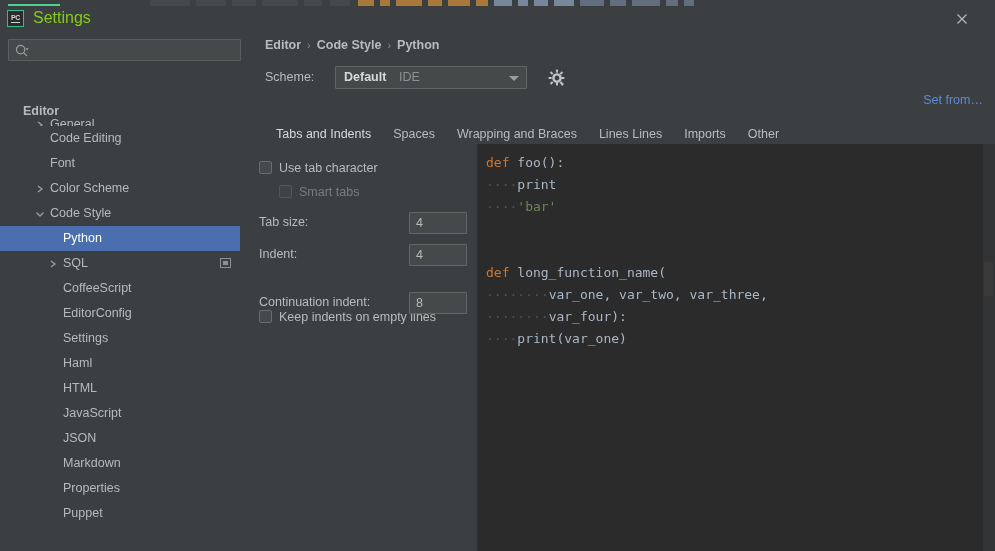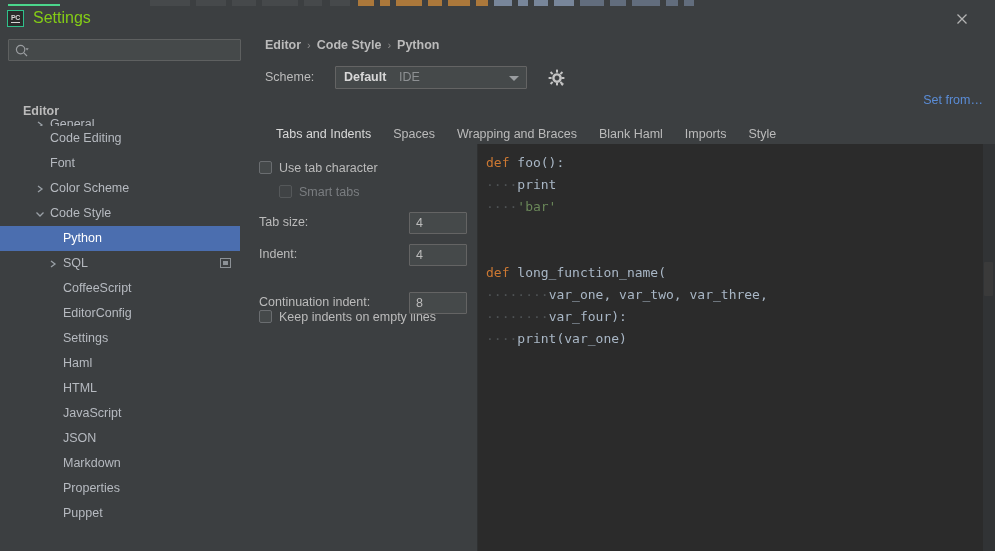--- a/index.html
+++ b/index.html
@@ -419,23 +419,23 @@
         </svg>
       </div>
     </div>
 
     <div class="set-from">Set from…</div>
 
     <div class="tabs" id="tabs">
         <div class="tab active">Tabs and Indents</div>
         <div class="tab">Spaces</div>
         <div class="tab">Wrapping and Braces</div>
-        <div class="tab">Blank Haml</div>
+        <div class="tab">Lines Lines</div>
         <div class="tab">Imports</div>
-        <div class="tab">Style</div>
+        <div class="tab">Other</div>
       </div>
 
     <div class="form-panel" id="form-panel">
         <div class="chk-row" style="left: 10px; top: 14px;">
           <span class="chk-box"></span>
           <span class="chk-label">Use tab character</span>
         </div>
         <div class="chk-row disabled" style="left: 30px; top: 38px;">
           <span class="chk-box"></span>
           <span class="chk-label">Smart tabs</span>

